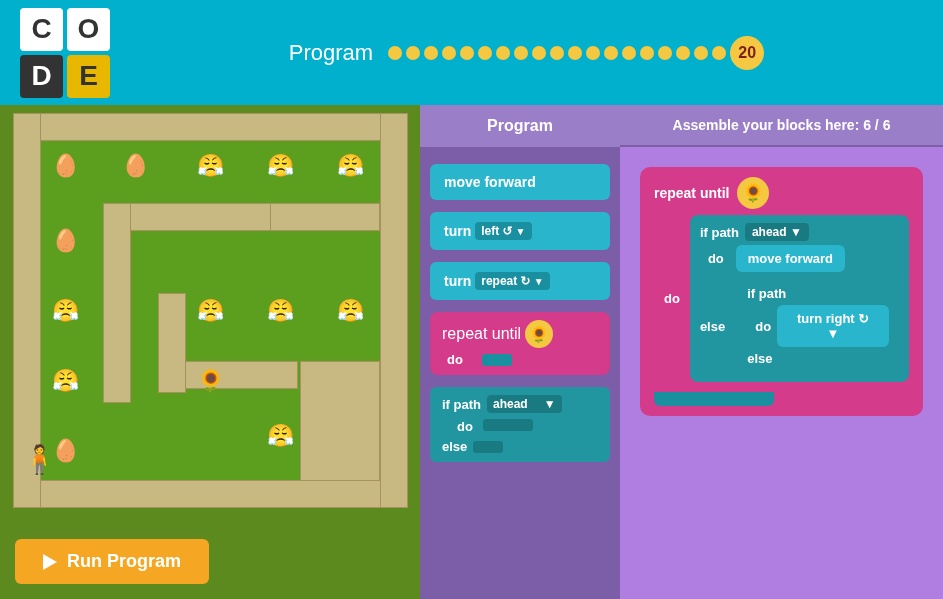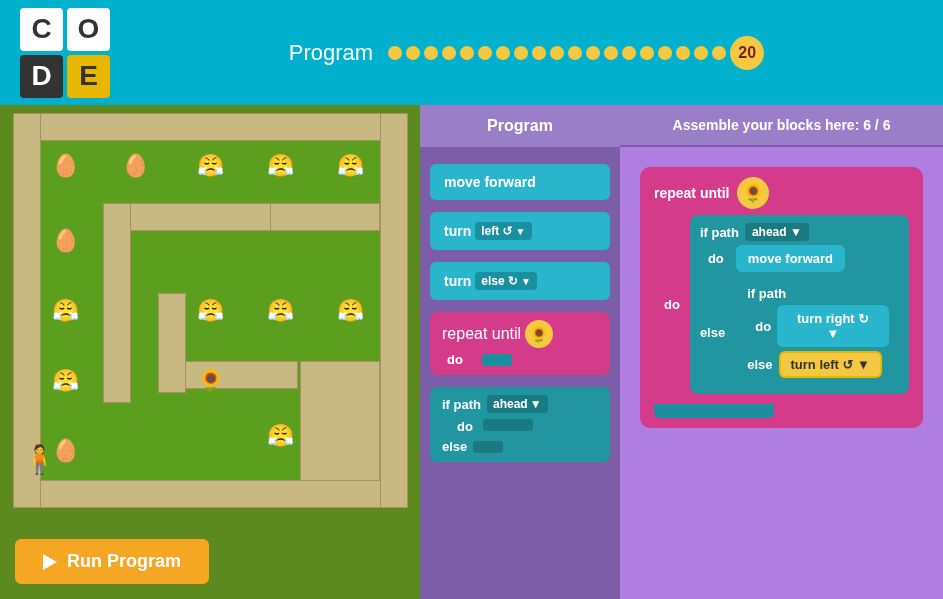--- a/index.html
+++ b/index.html
@@ -216,21 +216,21 @@
       font-size: 13px;
       font-weight: 700;
     }
     .ahead-tag {
       background: #1a7a82;
       border-radius: 4px;
       padding: 2px 6px;
       font-size: 12px;
       display: flex;
       align-items: center;
-      gap: 2px;
+      gap: 16px;
     }
     .do-row {
       margin-top: 4px;
       margin-left: 10px;
     }
     .else-row {
       margin-top: 4px;
       display: flex;
       align-items: center;
       gap: 6px;
@@ -490,21 +490,21 @@
         <span>turn</span>
         <span class="block-dropdown">
           <span>left ↺</span>
           <span class="dropdown-arrow">▼</span>
         </span>
       </button>
 
       <button class="block-btn block-cyan">
         <span>turn</span>
         <span class="block-dropdown">
-          <span>else ↻</span>
+          <span>repeat ↻</span>
           <span class="dropdown-arrow">▼</span>
         </span>
       </button>
 
       <div class="block-pink">
         <div class="block-pink-inner">
           <span>repeat until</span>
           <span style="width:28px;height:28px;background:#f5c842;border-radius:50%;display:flex;align-items:center;justify-content:center;font-size:16px;">🌻</span>
         </div>
         <div style="display:flex;align-items:center;gap:4px;">
@@ -568,23 +568,20 @@
                     <span>if path</span>
                   </div>
                   <div class="ws-if-row" style="margin-left:8px;">
                     <span class="ws-do-label">do</span>
                     <button class="ws-turn-btn" style="margin-left:0;">
                       <span>turn right ↻ ▼</span>
                     </button>
                   </div>
                   <div class="ws-if-row">
                     <span class="ws-do-label">else</span>
-                    <span class="ws-turn-highlighted">
-                      <span>turn left ↺ ▼</span>
-                    </span>
                   </div>
                 </div>
               </div>
             </div>
           </div>
         </div>
 
         <div class="ws-bottom-bar"></div>
       </div>
 

